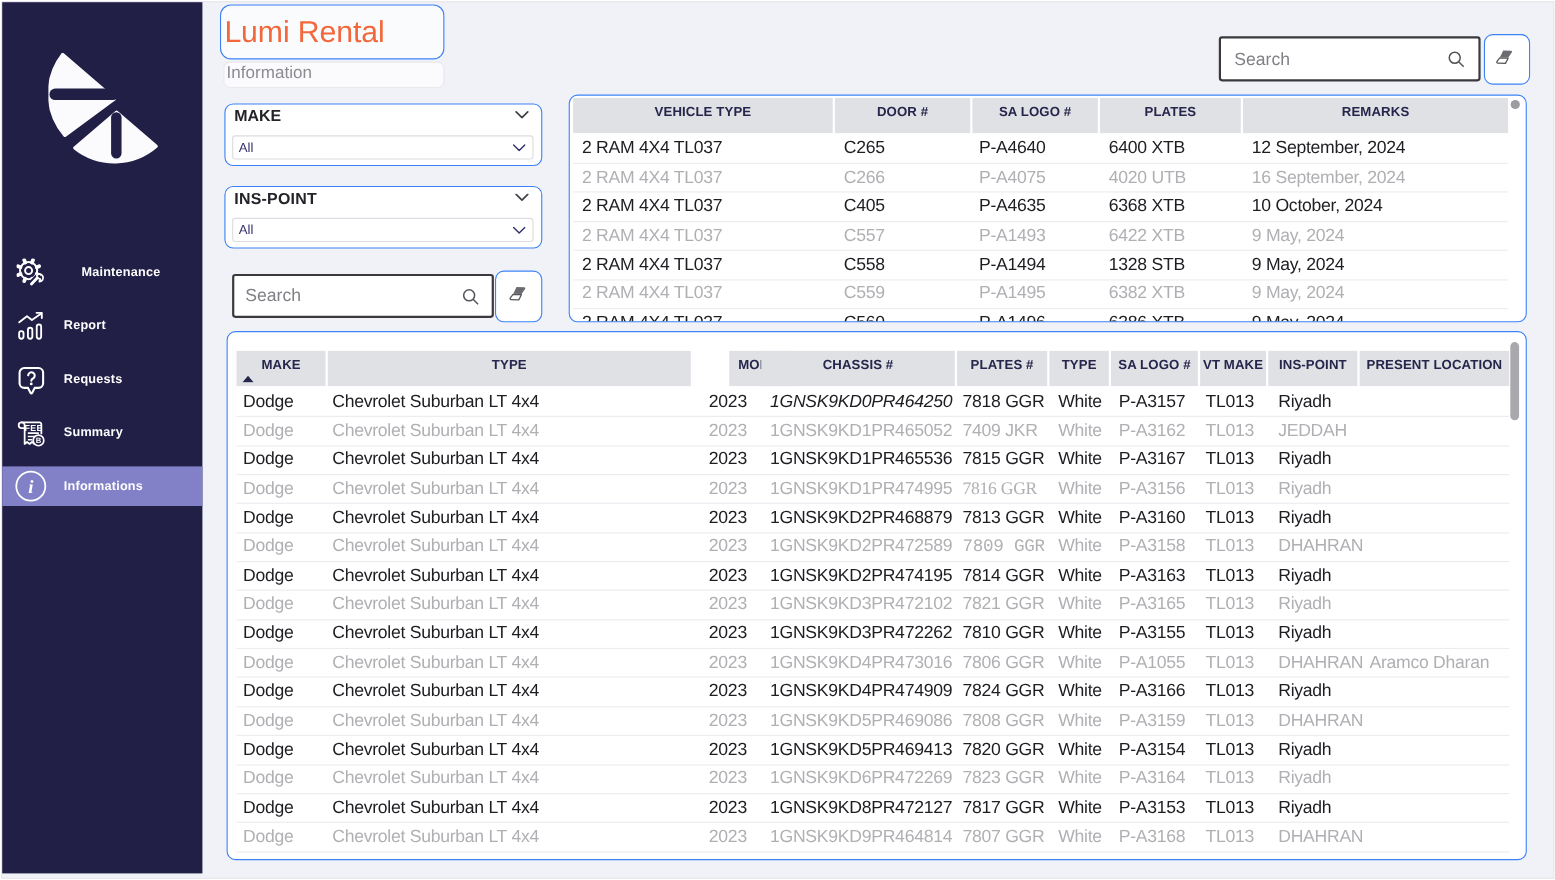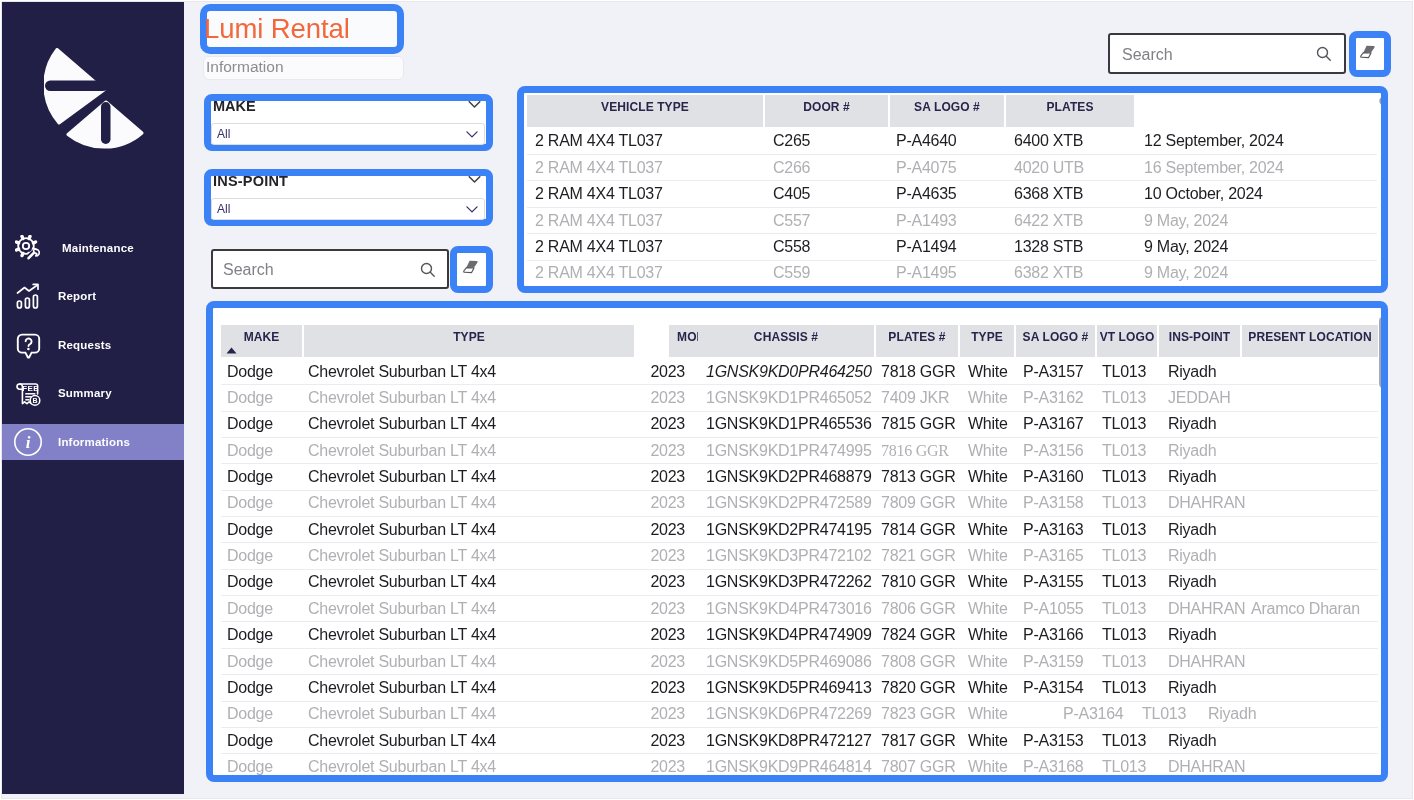--- a/index.html
+++ b/index.html
@@ -1,21 +1,21 @@
 <!DOCTYPE html>
 <html><head><meta charset="utf-8"><title>Lumi Rental</title><style>
 *{margin:0;padding:0;box-sizing:border-box;}
 html,body{width:1414px;height:800px;overflow:hidden;}
 body{font-family:"Liberation Sans",sans-serif;background:#fff;position:relative;}
 .frame{position:absolute;left:1px;top:1px;width:1412px;height:798px;background:#f1f2f8;border:1px solid #e7e7ec;}
 .abs{position:absolute;}
 .sidebar{position:absolute;left:2px;top:2px;width:182px;height:792px;background:#221f46;}
 .nav-label{color:#fdfdfe;font-size:11.5px;font-weight:bold;letter-spacing:.2px;}
 .hilite{position:absolute;left:0;width:182px;height:37px;background:#8280c7;}
-.card{position:absolute;background:#fff;border:7px solid #3b82f6;border-radius:8px;}
+.card{position:absolute;background:#fff;border:1px solid #3b82f6;border-radius:8px;}
 .hdrcell{background:#e0e1e5;color:#26254b;font-weight:bold;font-size:12px;display:flex;align-items:flex-start;padding-top:5px;justify-content:center;letter-spacing:.1px;}
 .trow{position:absolute;display:flex;border-bottom:1px solid #ececf0;font-size:16px;letter-spacing:-0.25px;align-items:center;}
 .dk{color:#1d1d22;}
 .gy{color:#b0b0b4;}
 .cell{white-space:nowrap;flex:none;}
 </style></head><body>
 <div class="frame"></div>
 <div class="sidebar">
 <svg class="abs" style="left:42px;top:46px" width="100" height="101" viewBox="0 0 100 101">
 <g stroke="#fbfbfd" stroke-width="3" stroke-linejoin="round" fill="#fbfbfd">
@@ -34,21 +34,21 @@
       <line x1="7.9" y1="18.4" x2="7.0" y2="20.6" stroke="#fff" stroke-width="3.4" stroke-linecap="round"></line>
       <line x1="3.6" y1="14.1" x2="1.4" y2="15.0" stroke="#fff" stroke-width="3.4" stroke-linecap="round"></line>
       <line x1="3.6" y1="7.9" x2="1.4" y2="7.0" stroke="#fff" stroke-width="3.4" stroke-linecap="round"></line>
       <line x1="7.9" y1="3.6" x2="7.0" y2="1.4" stroke="#fff" stroke-width="3.4" stroke-linecap="round"></line>
       <line x1="14.1" y1="3.6" x2="15.0" y2="1.4" stroke="#fff" stroke-width="3.4" stroke-linecap="round"></line>
       <line x1="18.4" y1="7.9" x2="20.6" y2="7.0" stroke="#fff" stroke-width="3.4" stroke-linecap="round"></line>
 <path d="M13.2 23.5 L19.2 17.2" stroke="#221f46" stroke-width="6" stroke-linecap="round"></path>
 <path d="M13.6 23.2 L18.8 17.8" stroke="#fff" stroke-width="2.6" stroke-linecap="round"></path>
 <path d="M18.4 15.2 a3.4 3.4 0 1 1 2.4 5.8 l0.8-2.4 -2.4-0.8 Z" fill="none" stroke="#fff" stroke-width="1.6" stroke-linejoin="round"></path>
 </svg>
-<div class="abs nav-label" style="left:60px;top:239.70000000000002px">Maintenance</div>
+<div class="abs nav-label" style="left:72px;top:239.70000000000002px">Maintenance</div>
 <svg class="abs" style="left:13px;top:281.3px" width="27" height="27" viewBox="0 0 27 27">
 <rect x="2.4" y="18" width="4.0" height="7" rx="2.0" fill="none" stroke="#fff" stroke-width="1.7"></rect>
 <rect x="10.4" y="15" width="4.0" height="10" rx="2.0" fill="none" stroke="#fff" stroke-width="1.7"></rect>
 <rect x="18.4" y="12" width="4.0" height="13" rx="2.0" fill="none" stroke="#fff" stroke-width="1.7"></rect>
 <path d="M2.5 10 L9.5 4.5 L14 8 L22.5 2" fill="none" stroke="#fff" stroke-width="1.7" stroke-linecap="round" stroke-linejoin="round"></path>
 <path d="M18.2 1.4 L23 1.4 L23 6.2" fill="none" stroke="#fff" stroke-width="1.7" stroke-linecap="round" stroke-linejoin="round"></path>
 </svg>
 <div class="abs nav-label" style="left:56px;top:288.1px">Report</div>
 <svg class="abs" style="left:13px;top:329.7px" width="27" height="27" viewBox="0 0 27 27">
 <path d="M7 2.6 h13 a4.2 4.2 0 0 1 4.2 4.2 v9.6 a4.2 4.2 0 0 1 -4.2 4.2 h-3.4 l-2.4 4.6 a0.8 0.8 0 0 1 -1.4 0 l-2.4-4.6 h-3.4 a4.2 4.2 0 0 1 -4.2-4.2 v-9.6 a4.2 4.2 0 0 1 4.2-4.2 Z" fill="none" stroke="#fff" stroke-width="1.9"></path>
@@ -117,20 +117,21 @@
   </svg>
 <svg class="abs" style="left:1359px;top:45px" width="17" height="14" viewBox="0 0 17 14">
 <path d="M7.6 0.8 L14.6 1.1 a1 1 0 0 1 0.9 1.4 L12.2 7.3 L4.6 7.0 Z" fill="#6b6b70"></path>
 <path d="M4.4 7.6 L12.0 7.9 L9.6 12.6 L2.6 12.3 a0.9 0.9 0 0 1 -0.8-1.3 Z" fill="#fff" stroke="#55555a" stroke-width="1.15" stroke-linejoin="round"></path>
 </svg>
 <div class="card" style="left:517px;top:86px;width:871px;height:207px;overflow:hidden;">
 <div class="abs hdrcell" style="left:3px;top:2px;width:236px;height:32px;">VEHICLE TYPE</div>
 <div class="abs hdrcell" style="left:241px;top:2px;width:123px;height:32px;">DOOR #</div>
 <div class="abs hdrcell" style="left:366px;top:2px;width:114px;height:32px;">SA LOGO #</div>
 <div class="abs hdrcell" style="left:482px;top:2px;width:128px;height:32px;">PLATES</div>
+<div class="abs hdrcell" style="left:612px;top:2px;width:241px;height:32px;">REMARKS</div>
 <div class="trow dk" style="left:3px;top:35.80px;width:850px;height:26.35px;">
       <div class="cell" style="width:238px;padding-left:8px;">2 RAM 4X4 TL037</div>
       <div class="cell" style="width:125px;padding-left:8px;">C265</div>
       <div class="cell" style="width:116px;padding-left:6px;">P-A4640</div>
       <div class="cell" style="width:130px;padding-left:8px;">6400 XTB</div>
       <div class="cell" style="width:243px;padding-left:8px;">12 September, 2024</div>
     </div>
 <div class="trow gy" style="left:3px;top:62.15px;width:850px;height:26.35px;">
       <div class="cell" style="width:238px;padding-left:8px;">2 RAM 4X4 TL037</div>
       <div class="cell" style="width:125px;padding-left:8px;">C266</div>
@@ -178,21 +179,21 @@
     </svg>
 </div>
 <div class="card" style="left:206px;top:301px;width:1182px;height:481px;overflow:hidden;">
 <div class="abs hdrcell" style="left:8px;top:17px;width:81px;height:32px;">MAKE</div>
 <div class="abs hdrcell" style="left:91px;top:17px;width:330px;height:32px;">TYPE</div>
 <div class="abs hdrcell" style="left:423px;top:17px;width:60px;height:32px;margin-left:33px;">MODEL</div>
 <div class="abs hdrcell" style="left:485px;top:17px;width:176px;height:32px;">CHASSIS #</div>
 <div class="abs hdrcell" style="left:663px;top:17px;width:82px;height:32px;">PLATES #</div>
 <div class="abs hdrcell" style="left:747px;top:17px;width:54px;height:32px;">TYPE</div>
 <div class="abs hdrcell" style="left:803px;top:17px;width:79px;height:32px;">SA LOGO #</div>
-<div class="abs hdrcell" style="left:884px;top:17px;width:60px;height:32px;">VT LOGO</div>
+<div class="abs hdrcell" style="left:884px;top:17px;width:60px;height:32px;">VT MAKE</div>
 <div class="abs hdrcell" style="left:946px;top:17px;width:81px;height:32px;">INS-POINT</div>
 <div class="abs hdrcell" style="left:1029px;top:17px;width:136px;height:32px;">PRESENT LOCATION</div>
 <svg class="abs" style="left:13px;top:39px" width="11" height="7" viewBox="0 0 11 7">
       <path d="M5.5 0.5 L10.5 6.5 L0.5 6.5 Z" fill="#26254b"></path>
     </svg>
 <div class="trow dk" style="left:8px;top:51.00px;width:1157px;height:26.35px;">
       <div class="cell" style="width:83px;padding-left:6px;">Dodge</div>
       <div class="cell" style="width:332px;padding-left:4px;">Chevrolet Suburban LT 4x4</div>
       <div class="cell" style="width:62px;padding-right:13px;text-align:right;">2023</div>
       <div class="cell" style="width:178px;padding-left:8px;font-style:italic;">1GNSK9KD0PR464250</div>
@@ -249,21 +250,21 @@
       <div class="cell" style="width:81px;padding-left:7px;">P-A3160</div>
       <div class="cell" style="width:62px;padding-left:5px;">TL013</div>
       <div class="cell" style="width:83px;padding-left:9px;">Riyadh</div>
       <div class="cell" style="width:138px;padding-left:9px;"></div>
     </div>
 <div class="trow gy" style="left:8px;top:182.75px;width:1157px;height:26.35px;">
       <div class="cell" style="width:83px;padding-left:6px;">Dodge</div>
       <div class="cell" style="width:332px;padding-left:4px;">Chevrolet Suburban LT 4x4</div>
       <div class="cell" style="width:62px;padding-right:13px;text-align:right;">2023</div>
       <div class="cell" style="width:178px;padding-left:8px;">1GNSK9KD2PR472589</div>
-      <div class="cell" style="width:84px;padding-left:5px;">7809 GGR</div>
+      <div class="cell" style="width:84px;padding-left:5px;font-family:Liberation Mono, monospace;">7809 GGR</div>
       <div class="cell" style="width:56px;padding-left:8px;">White</div>
       <div class="cell" style="width:81px;padding-left:7px;">P-A3158</div>
       <div class="cell" style="width:62px;padding-left:5px;">TL013</div>
       <div class="cell" style="width:83px;padding-left:9px;">DHAHRAN</div>
       <div class="cell" style="width:138px;padding-left:9px;"></div>
     </div>
 <div class="trow dk" style="left:8px;top:209.10px;width:1157px;height:26.35px;">
       <div class="cell" style="width:83px;padding-left:6px;">Dodge</div>
       <div class="cell" style="width:332px;padding-left:4px;">Chevrolet Suburban LT 4x4</div>
       <div class="cell" style="width:62px;padding-right:13px;text-align:right;">2023</div>
@@ -347,21 +348,21 @@
       <div class="cell" style="width:83px;padding-left:9px;">Riyadh</div>
       <div class="cell" style="width:138px;padding-left:9px;"></div>
     </div>
 <div class="trow gy" style="left:8px;top:393.55px;width:1157px;height:26.35px;">
       <div class="cell" style="width:83px;padding-left:6px;">Dodge</div>
       <div class="cell" style="width:332px;padding-left:4px;">Chevrolet Suburban LT 4x4</div>
       <div class="cell" style="width:62px;padding-right:13px;text-align:right;">2023</div>
       <div class="cell" style="width:178px;padding-left:8px;">1GNSK9KD6PR472269</div>
       <div class="cell" style="width:84px;padding-left:5px;">7823 GGR</div>
       <div class="cell" style="width:56px;padding-left:8px;">White</div>
-      <div class="cell" style="width:81px;padding-left:7px;margin-left:40px;">P-A3164</div>
+      <div class="cell" style="width:81px;padding-left:7px;">P-A3164</div>
       <div class="cell" style="width:62px;padding-left:5px;">TL013</div>
       <div class="cell" style="width:83px;padding-left:9px;">Riyadh</div>
       <div class="cell" style="width:138px;padding-left:9px;"></div>
     </div>
 <div class="trow dk" style="left:8px;top:419.90px;width:1157px;height:26.35px;">
       <div class="cell" style="width:83px;padding-left:6px;">Dodge</div>
       <div class="cell" style="width:332px;padding-left:4px;">Chevrolet Suburban LT 4x4</div>
       <div class="cell" style="width:62px;padding-right:13px;text-align:right;">2023</div>
       <div class="cell" style="width:178px;padding-left:8px;">1GNSK9KD8PR472127</div>
       <div class="cell" style="width:84px;padding-left:5px;">7817 GGR</div>

